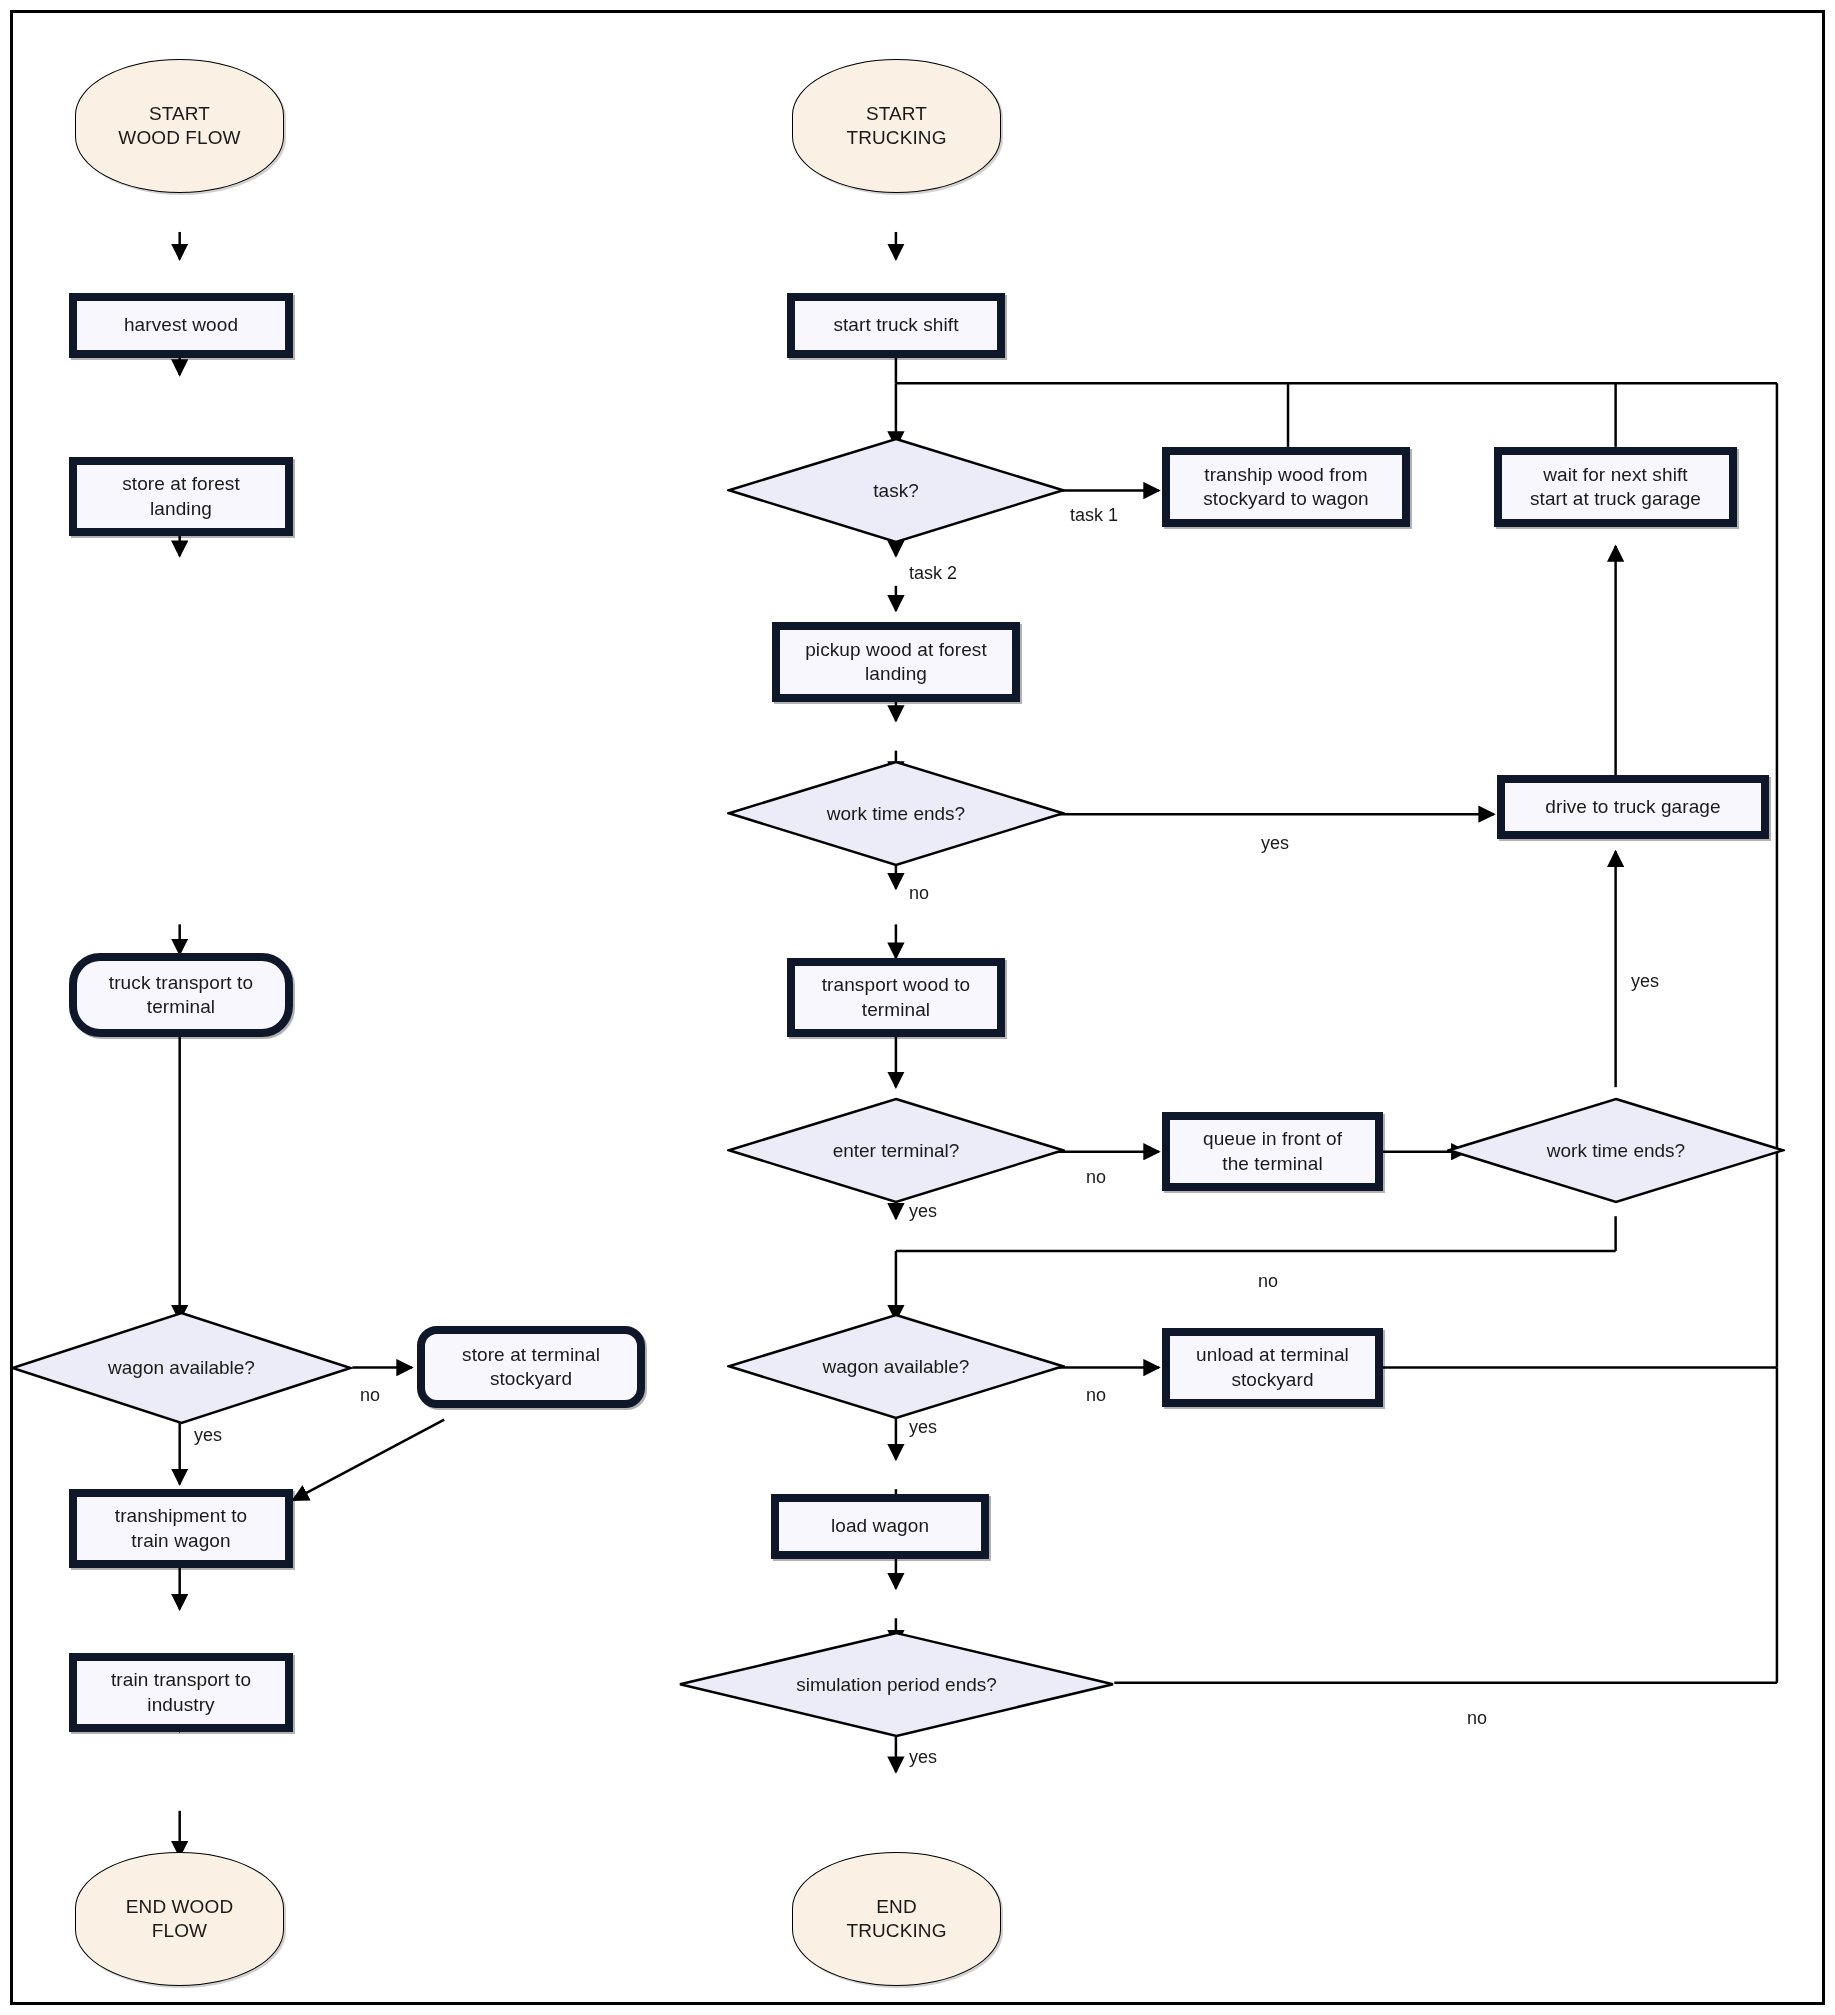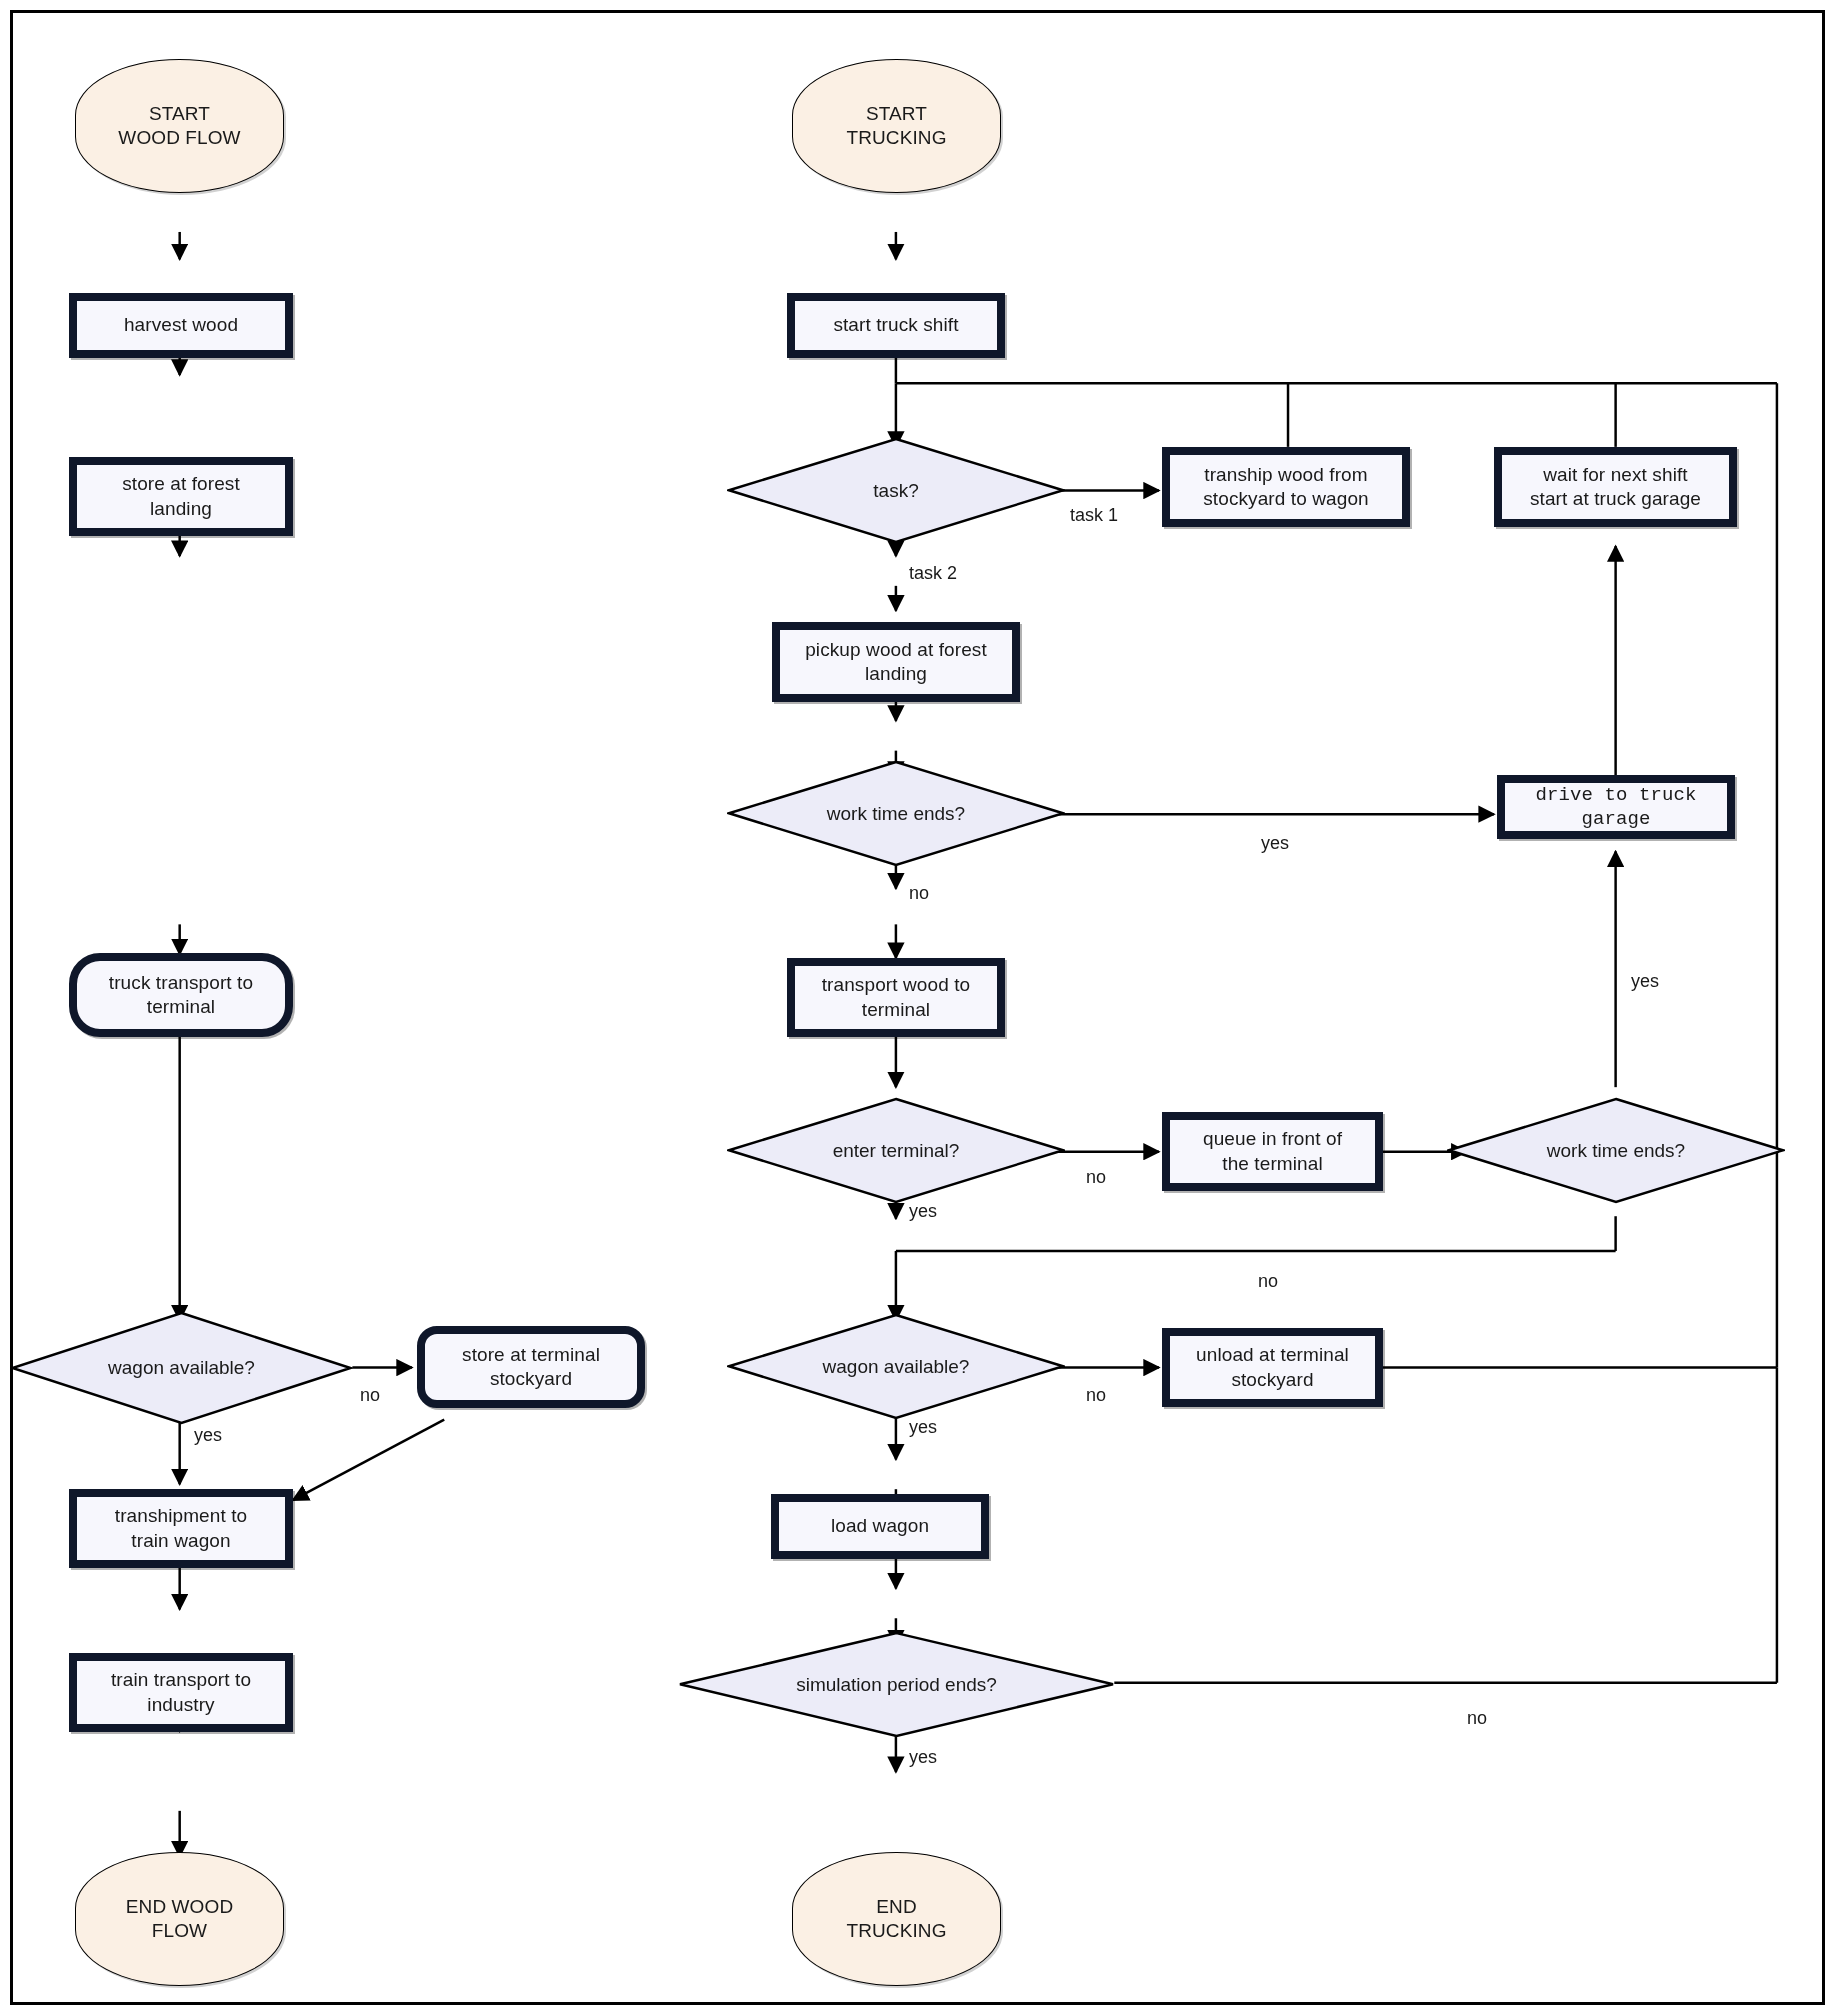--- a/index.html
+++ b/index.html
@@ -246,21 +246,21 @@
     </div>
   </div>
 
   <div class="dec-wrap" style="left:727px;top:760px;width:338px;height:107px;">
     <svg width="338" height="107" viewBox="0 0 680 215">
       <polygon points="340,4 676,107 340,211 4,107" fill="#ececf8" stroke="#000" stroke-width="5"></polygon>
     </svg>
     <div class="dec-label">work time ends?</div>
   </div>
 
-  <div class="node proc" style="left:1497px;top:775px;width:238px;height:64px;font-family:Liberation Mono, monospace;">
+  <div class="node proc" style="left:1497px;top:775px;width:272px;height:64px;">
     <span>drive to truck garage</span>
   </div>
 
   <div class="node proc" style="left:787px;top:958px;width:218px;height:79px;">
     <div>
       <span>transport wood to</span><br>
       <span>terminal</span>
     </div>
   </div>
 

